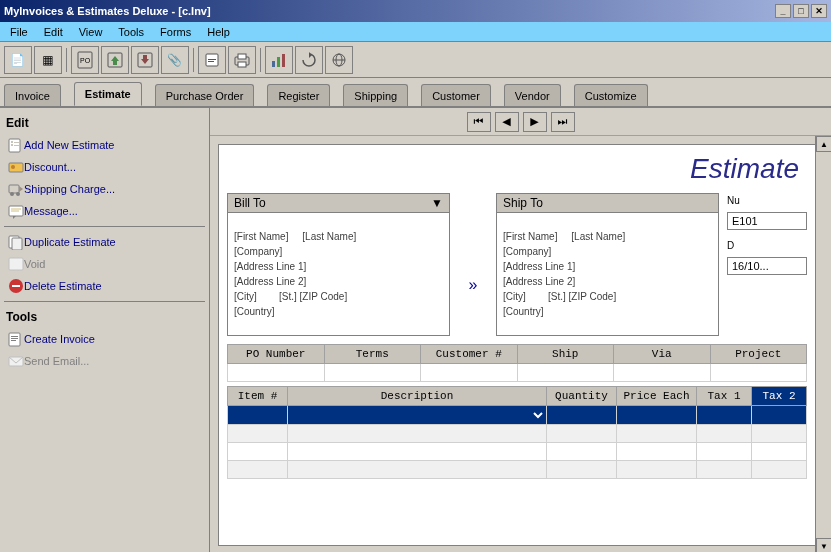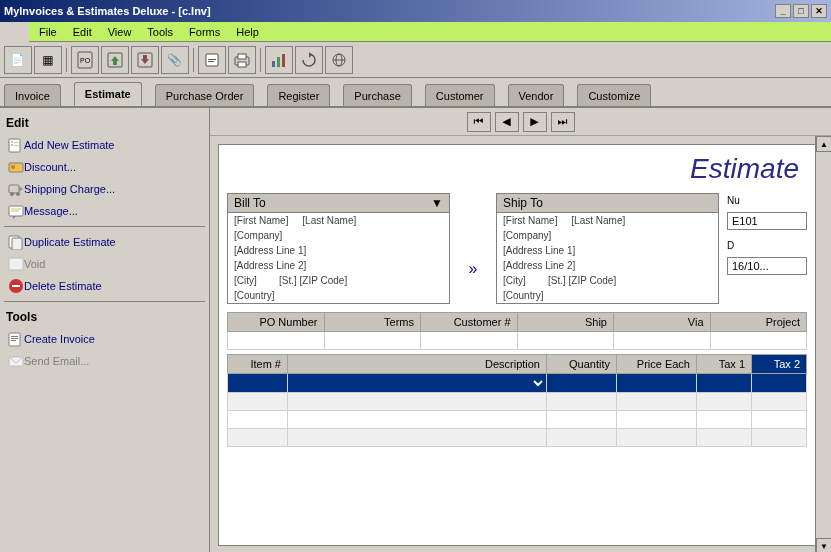--- a/index.html
+++ b/index.html
@@ -37,28 +37,27 @@
       display: flex;
       align-items: center;
       justify-content: center;
       cursor: pointer;
       color: black;
       font-weight: bold;
     }
 
     
     .menu-bar {
-      background: #bef264;
+      background: #7dd3fc;
       height: 20px;
       display: flex;
       align-items: center;
       padding: 0 4px;
       border-bottom: 1px solid #808080;
       gap: 4px;
-      margin-left: 29px;
     }
     .menu-item {
       padding: 1px 6px;
       font-size: 11px;
       cursor: pointer;
       color: black;
     }
 
     
     .toolbar {
@@ -214,21 +213,21 @@
     }
     .address-header {
       background: #c8c4bc;
       display: flex;
       align-items: center;
       justify-content: space-between;
       padding: 2px 6px;
       border-bottom: 1px solid #808080;
     }
     .address-content {
-      padding: 0 6px;
+      padding: 16px 6px;
       font-size: 10px;
       color: #404040;
       line-height: 1.5;
       min-height: 80px;
     }
     .arrow-btn {
       width: 30px;
       display: flex;
       align-items: center;
       justify-content: center;
@@ -253,22 +252,23 @@
     
     .grid-table {
       width: 100%;
       border-collapse: collapse;
       font-size: 11px;
     }
     .grid-table th {
       background: #c8c4bc;
       border: 1px solid #a0a0a0;
       padding: 3px 6px;
-      text-align: right;
+      text-align: center;
       font-weight: normal;
+      font-family: Liberation Mono, monospace;
     }
     .grid-table td {
       border: 1px solid #d0d0d0;
       padding: 2px 6px;
       height: 18px;
     }
     .grid-table tr:nth-child(even) td { background: #f0f0f0; }
 
     .scrollbar-right {
       width: 16px;
@@ -373,21 +373,21 @@
         <line x1="3" y1="9" x2="15" y2="9" stroke="#555" stroke-width="1"></line>
       </svg>
   </div>
 </div>
 
 <div class="tab-bar">
   <div class="tab">Invoice</div>
   <div class="tab active">Estimate</div>
   <div class="tab">Purchase Order</div>
   <div class="tab">Register</div>
-  <div class="tab">Purchase</div>
+  <div class="tab">Shipping</div>
   <div class="tab">Customer</div>
   <div class="tab">Vendor</div>
   <div class="tab">Customize</div>
 </div>
 
 <div class="main-content">
 
   <div class="sidebar">
 
     <div class="sidebar-section-title">Edit</div>

